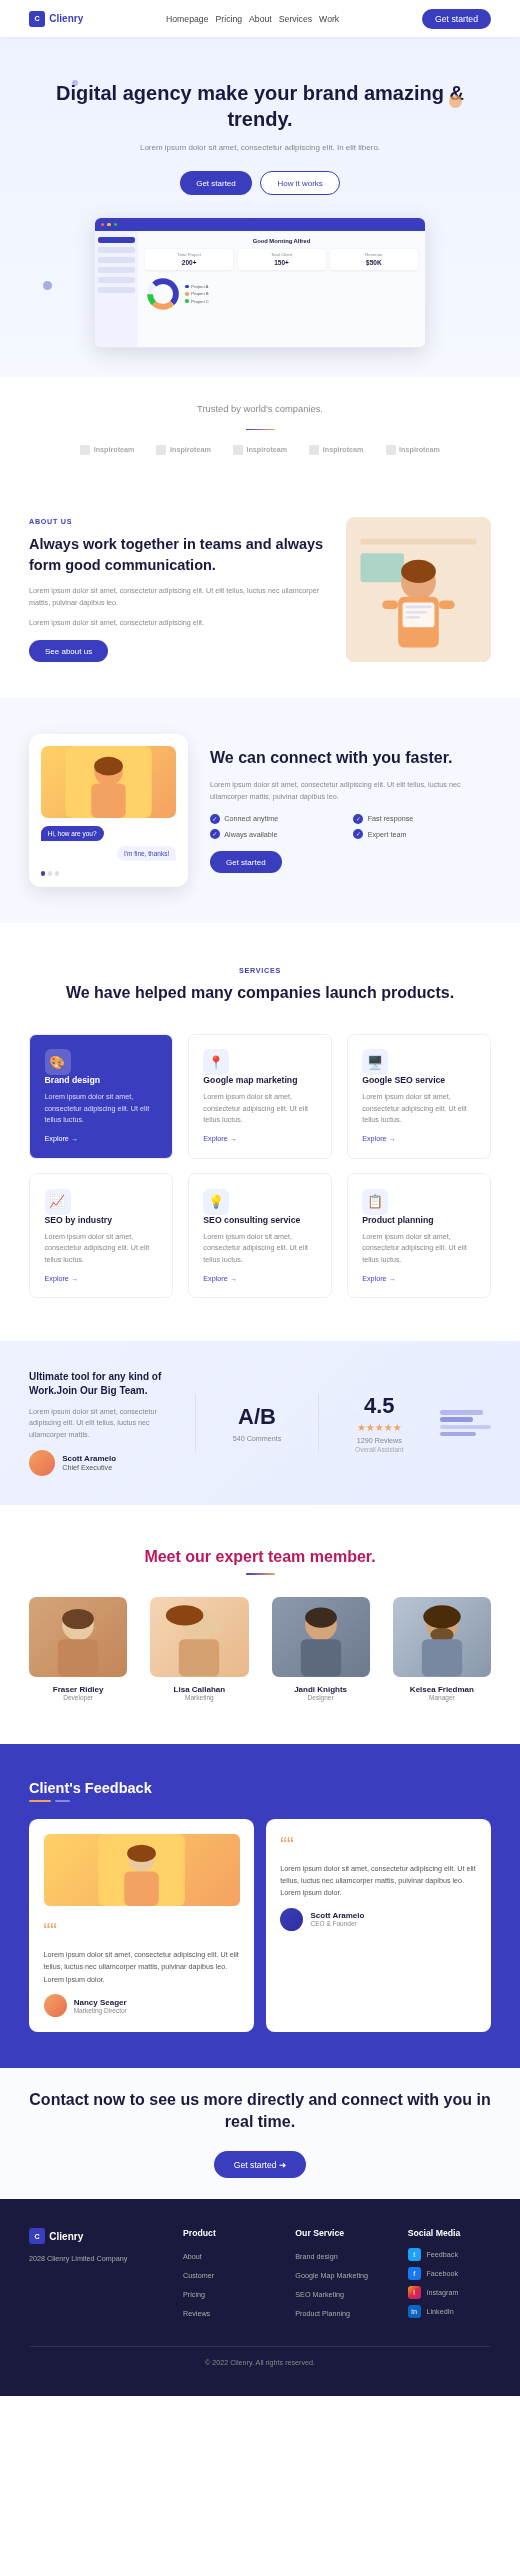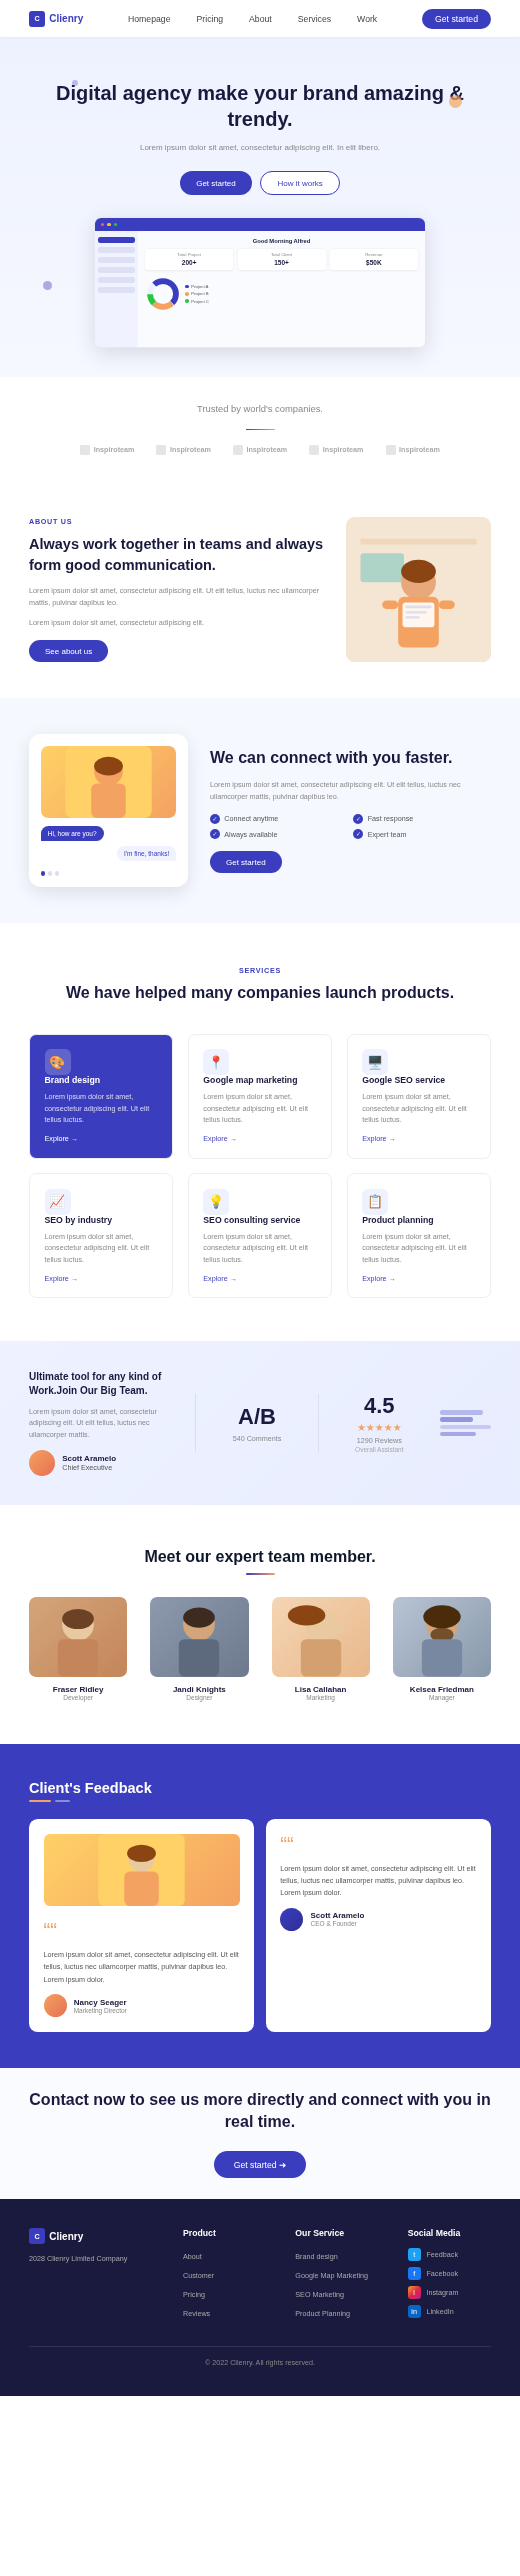--- a/index.html
+++ b/index.html
@@ -7,21 +7,21 @@
 
     
     nav {
       display: flex; align-items: center; justify-content: space-between;
       padding: 8.7px 29px; background: #fff; box-shadow: 0 0.7px 2.9px rgba(0,0,0,0.06);
       position: sticky; top: 0; z-index: 100;
     }
     .nav-logo { display: flex; align-items: center; gap: 4.3px; font-weight: 700; font-size: 10px; color: #3b3dbf; }
     .nav-logo-icon { width: 16px; height: 16px; background: #3b3dbf; border-radius: 2.9px; display: flex; align-items: center; justify-content: center; }
     .nav-logo-icon span { color: #fff; font-size: 7.2px; font-weight: 900; }
-    .nav-links { display: flex; gap: 26px; align-items: center; text-align: right; }
+    .nav-links { display: flex; gap: 7px; align-items: center; text-align: right; }
     .nav-links a { font-size: 8.7px; color: #444; text-decoration: none; cursor: pointer; }
     .nav-cta { background: #3b3dbf; color: #fff; border: none; border-radius: 14.5px; padding: 5px 13px; font-size: 8.7px; cursor: pointer; }
 
     
     .hero {
       background: linear-gradient(180deg, #eef2ff 0%, #f5f8ff 100%);
       text-align: center; padding: 43px 29px 29px;
       position: relative; overflow: hidden;
     }
     .hero h1 { font-size: 20px; font-weight: 800; color: #1a1a3e; line-height: 1.3; margin-bottom: 10px; }
@@ -122,21 +122,21 @@
     .stats-ab-sub { font-size: 7.2px; color: #888; }
     .stats-rating { text-align: center; padding: 0 14.5px; }
     .stats-rating-num { font-size: 22px; font-weight: 800; color: #1a1a3e; }
     .stars { color: #f4a261; font-size: 10px; margin: 2.9px 0; }
     .stats-rating-sub { font-size: 7.2px; color: #888; }
     .stats-waves { display: flex; flex-direction: column; gap: 2.9px; }
     .wave-bar { height: 4.3px; border-radius: 2.2px; background: #3b3dbf; opacity: 0.3; }
 
     
     .team { padding: 43px 29px; text-align: center; background: #fff; }
-    .team h2 { font-size: 16px; font-weight: 800; color: #0f172a; margin-bottom: 4.3px; }
+    .team h2 { font-size: 16px; font-weight: 800; color: #be185d; margin-bottom: 4.3px; }
     .team-divider { width: 29px; height: 2.2px; background: linear-gradient(90deg, #3b3dbf, #f4a261); margin: 7.2px auto 22px; border-radius: 1.4px; }
     .team-grid { display: grid; grid-template-columns: repeat(4, 1fr); gap: 23px; }
     .team-card { text-align: center; }
     .team-photo-placeholder { width: 100%; height: 80px; border-radius: 7.2px; margin-bottom: 7.2px; display: flex; align-items: flex-end; justify-content: center; overflow: hidden; }
     .team-name { font-size: 8px; font-weight: 700; color: #1a1a3e; }
     .team-role { font-size: 6.5px; color: #888; }
 
     
     .feedback { padding: 36px 29px; background: #3b3dbf; }
     .feedback h2 { font-size: 14.5px; font-weight: 800; color: #fff; margin-bottom: 4.3px; }
@@ -464,42 +464,42 @@
         <svg width="72" height="80" viewBox="0 0 100 110">
           <ellipse cx="50" cy="38" rx="22" ry="22" fill="#e8c9a0"></ellipse>
           <ellipse cx="50" cy="30" rx="22" ry="14" fill="#6b4226"></ellipse>
           <rect x="22" y="58" width="56" height="52" fill="#c4855a" rx="8"></rect>
         </svg>
       </div>
       <div class="team-name">Fraser Ridley</div>
       <div class="team-role">Developer</div>
     </div>
     <div class="team-card">
+      <div class="team-photo-placeholder" style="background:linear-gradient(135deg,#f5d5b5,#e8b88a)">
+        <svg width="72" height="80" viewBox="0 0 100 110">
+          <ellipse cx="50" cy="38" rx="22" ry="22" fill="#e8c9a0"></ellipse>
+          <ellipse cx="30" cy="25" rx="26" ry="14" fill="#8b4513"></ellipse>
+          <rect x="22" y="58" width="56" height="52" fill="#d4a070" rx="8"></rect>
+
+          <ellipse cx="72" cy="42" rx="10" ry="10" fill="#e8c9a0"></ellipse>
+        </svg>
+      </div>
+      <div class="team-name">Lisa Callahan</div>
+      <div class="team-role">Marketing</div>
+    </div>
+    <div class="team-card">
       <div class="team-photo-placeholder" style="background:linear-gradient(135deg,#8d9aae,#6d7a8d)">
         <svg width="72" height="80" viewBox="0 0 100 110">
           <ellipse cx="50" cy="38" rx="22" ry="22" fill="#d4a57a"></ellipse>
           <ellipse cx="50" cy="28" rx="22" ry="14" fill="#3d2b1f"></ellipse>
           <rect x="22" y="58" width="56" height="52" fill="#5d6a7d" rx="8"></rect>
         </svg>
       </div>
       <div class="team-name">Jandi Knights</div>
       <div class="team-role">Designer</div>
-    </div>
-    <div class="team-card">
-      <div class="team-photo-placeholder" style="background:linear-gradient(135deg,#f5d5b5,#e8b88a)">
-        <svg width="72" height="80" viewBox="0 0 100 110">
-          <ellipse cx="50" cy="38" rx="22" ry="22" fill="#e8c9a0"></ellipse>
-          <ellipse cx="30" cy="25" rx="26" ry="14" fill="#8b4513"></ellipse>
-          <rect x="22" y="58" width="56" height="52" fill="#d4a070" rx="8"></rect>
-
-          <ellipse cx="72" cy="42" rx="10" ry="10" fill="#e8c9a0"></ellipse>
-        </svg>
-      </div>
-      <div class="team-name">Lisa Callahan</div>
-      <div class="team-role">Marketing</div>
     </div>
     <div class="team-card">
       <div class="team-photo-placeholder" style="background:linear-gradient(135deg,#b8c4d4,#8898aa)">
         <svg width="72" height="80" viewBox="0 0 100 110">
           <ellipse cx="50" cy="38" rx="22" ry="22" fill="#d4a57a"></ellipse>
           <ellipse cx="50" cy="27" rx="26" ry="16" fill="#4a2c0a"></ellipse>
 
           <ellipse cx="50" cy="52" rx="16" ry="10" fill="#4a2c0a" opacity="0.7"></ellipse>
           <rect x="22" y="58" width="56" height="52" fill="#7888a0" rx="8"></rect>
         </svg>

